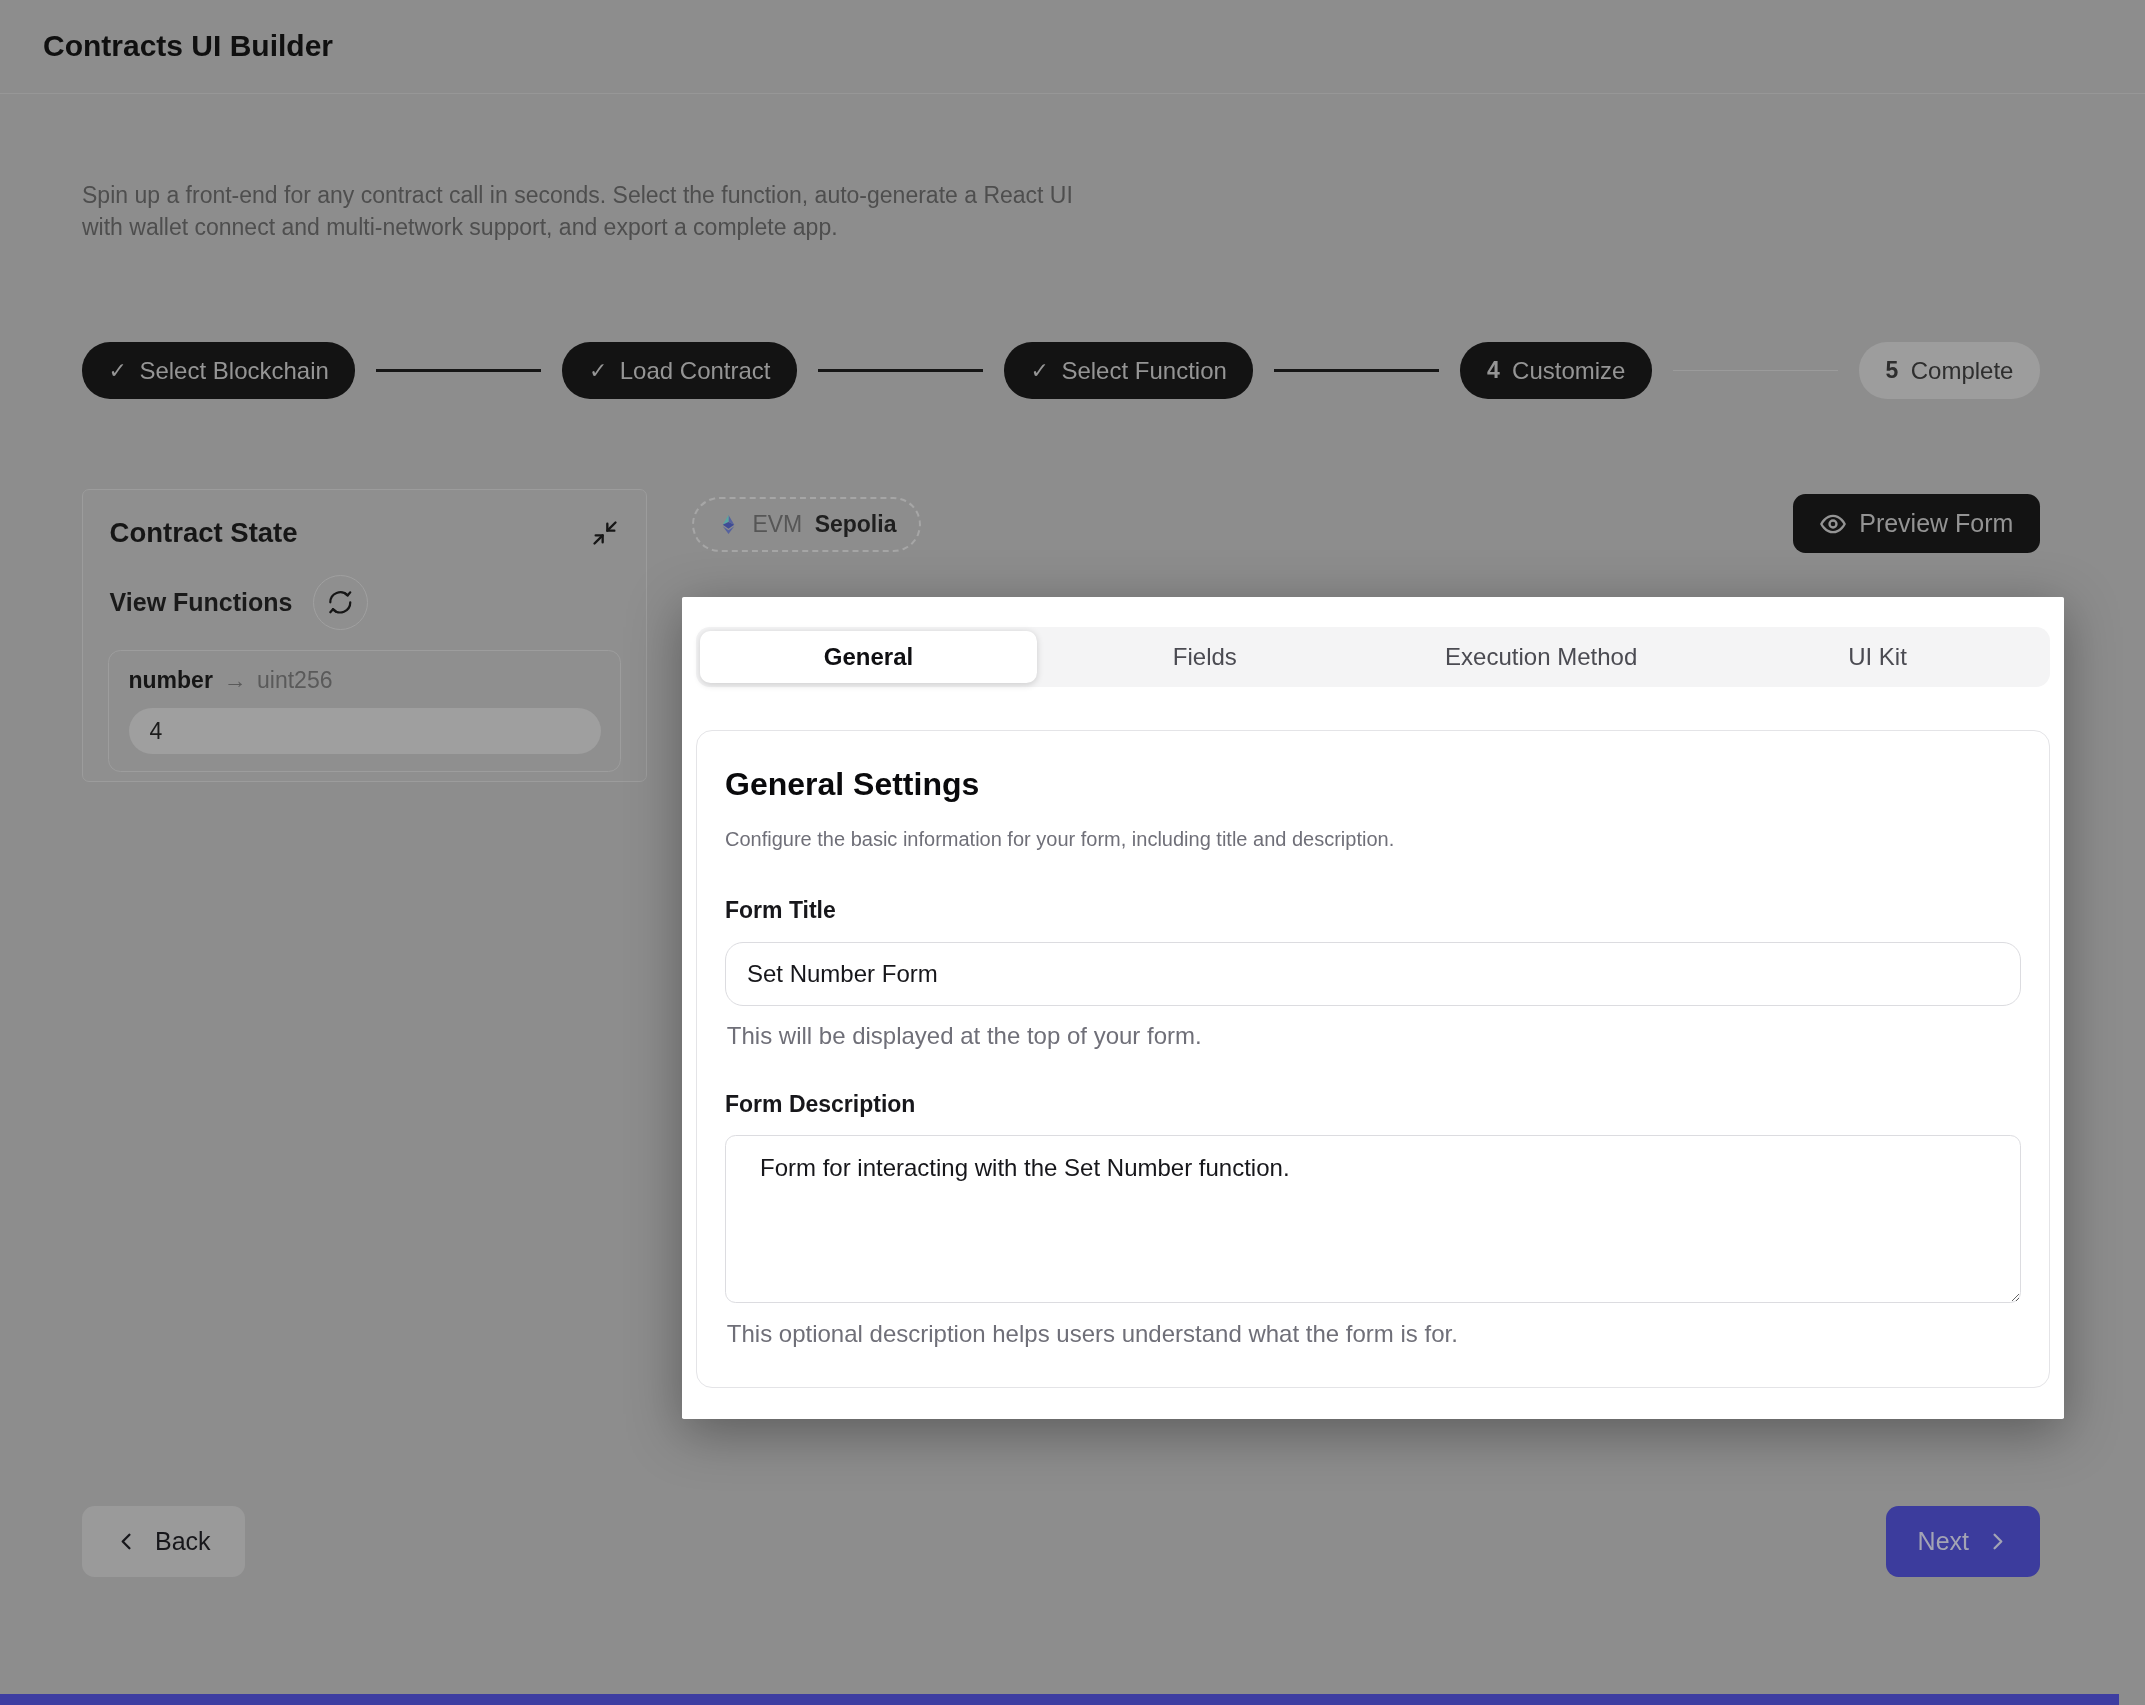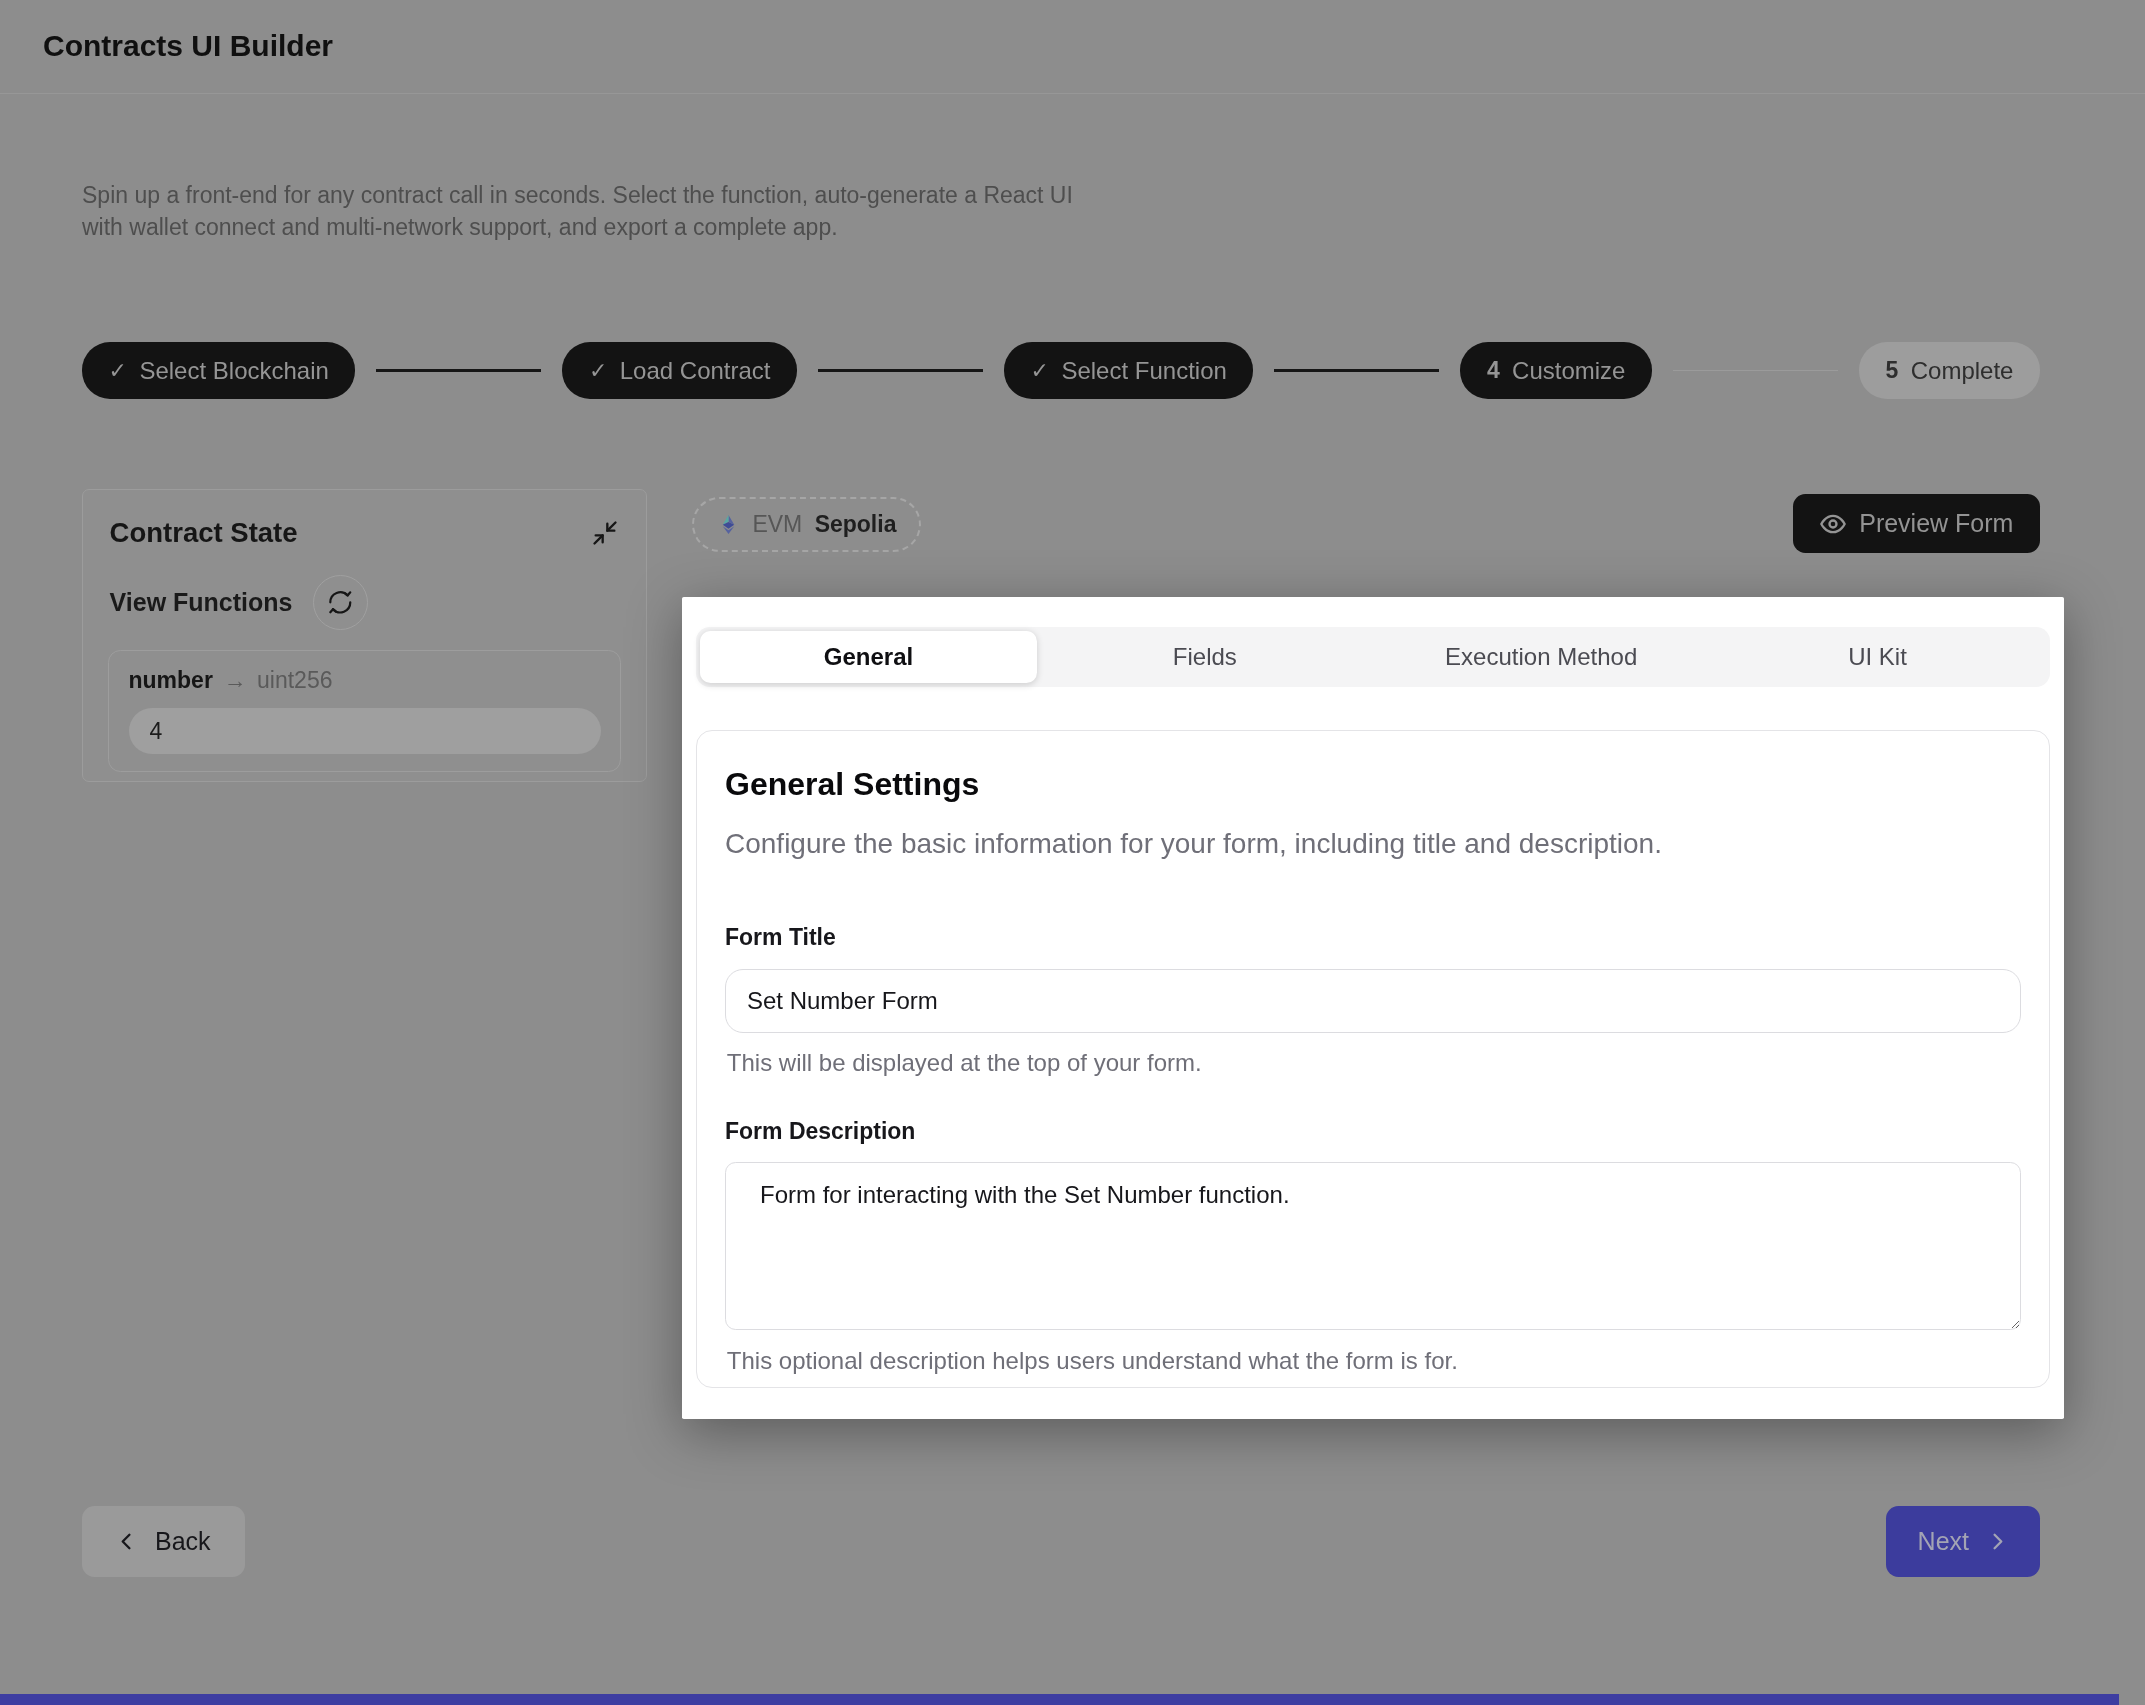--- a/index.html
+++ b/index.html
@@ -42,21 +42,21 @@
   .preview-btn { position:absolute; right:106px; top:494px; height:59px; background:#131313; border:none; border-radius:12.4px; padding:0 26.6px; display:inline-flex; align-items:center; gap:12px; color:#949494; font-size:25px; font-weight:500; cursor:pointer; }
 
   
   .panel { position:absolute; left:682px; top:597px; width:1382px; height:822px; background:#ffffff; border-radius:1.8px; box-shadow:0 12.4px 53px rgba(0,0,0,0.35); padding:30px 14px; }
   .tabs { height:60px; background:#f4f4f5; border-radius:14px; display:flex; padding:4.4px; }
   .tab { flex:1; display:flex; align-items:center; justify-content:center; font-size:24px; font-weight:500; color:#4b4b52; border:none; background:transparent; border-radius:10.6px; cursor:pointer; }
   .tab.active { background:#ffffff; color:#0f0f12; font-weight:600; box-shadow:0 1.8px 7px rgba(0,0,0,0.16); }
 
   .settings-card { margin-top:43px; height:658px; border:1.8px solid #e4e4e7; border-radius:16px; padding:35px 28px; }
   .settings-card h2 { font-size:32px; font-weight:700; color:#0a0a0c; margin-bottom:25px; }
-  .settings-desc { font-size:28px; color:#6f6f78; margin-bottom:64px; }
+  .settings-desc { font-size:20px; color:#6f6f78; margin-bottom:46px; }
   .field-label { font-size:23px; font-weight:600; color:#17171b; margin-bottom:17.7px; }
   .text-input { width:100%; height:64px; border:1.8px solid #dcdce0; border-radius:18px; padding:0 21px; font-size:24px; color:#17171b; font-family:"Liberation Sans", sans-serif; background:#fff; outline:none; }
   .helper { font-size:24px; color:#6f6f78; margin:16px 0 41px 1.8px; }
   .text-area { width:100%; height:168px; border:1.8px solid #dcdce0; border-radius:10.6px; padding:16px 34px; font-size:24px; color:#17171b; font-family:"Liberation Sans", sans-serif; background:#fff; outline:none; resize:both; line-height:32px; }
   .helper.last { margin:14px 0 0 1.8px; }
 
   
   .back-btn { position:absolute; left:82px; top:1506px; height:71px; background:#9a9a9a; border:none; border-radius:12.4px; padding:0 34px; display:inline-flex; align-items:center; gap:16px; font-size:25px; font-weight:500; color:#17171b; cursor:pointer; }
   .next-btn { position:absolute; right:106px; top:1506px; height:71px; background:#3c3c9d; border:none; border-radius:12.4px; padding:0 32px; display:inline-flex; align-items:center; gap:16px; font-size:25px; font-weight:500; color:#a3a4b4; cursor:pointer; }
 

